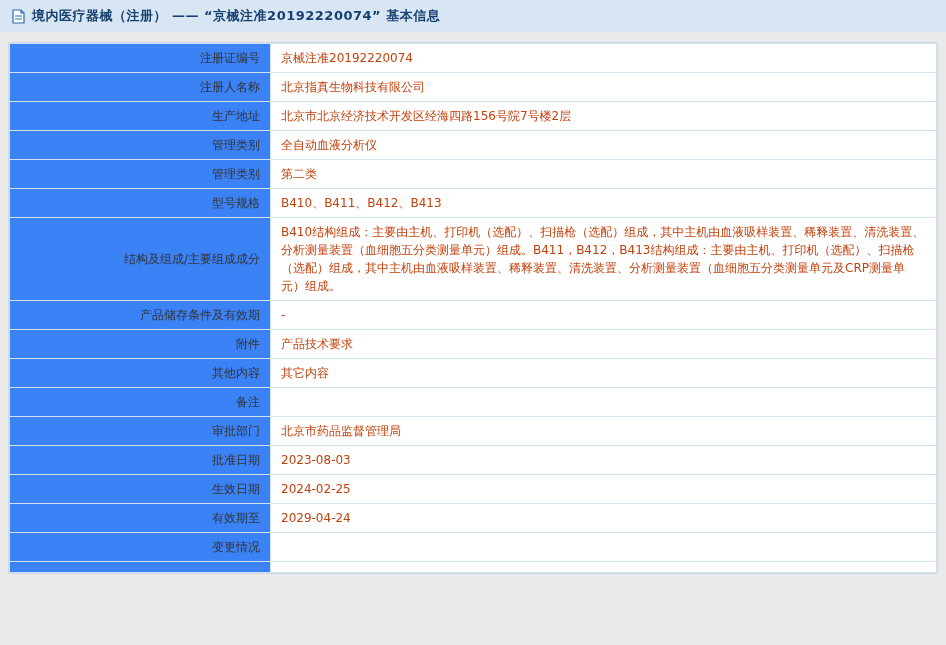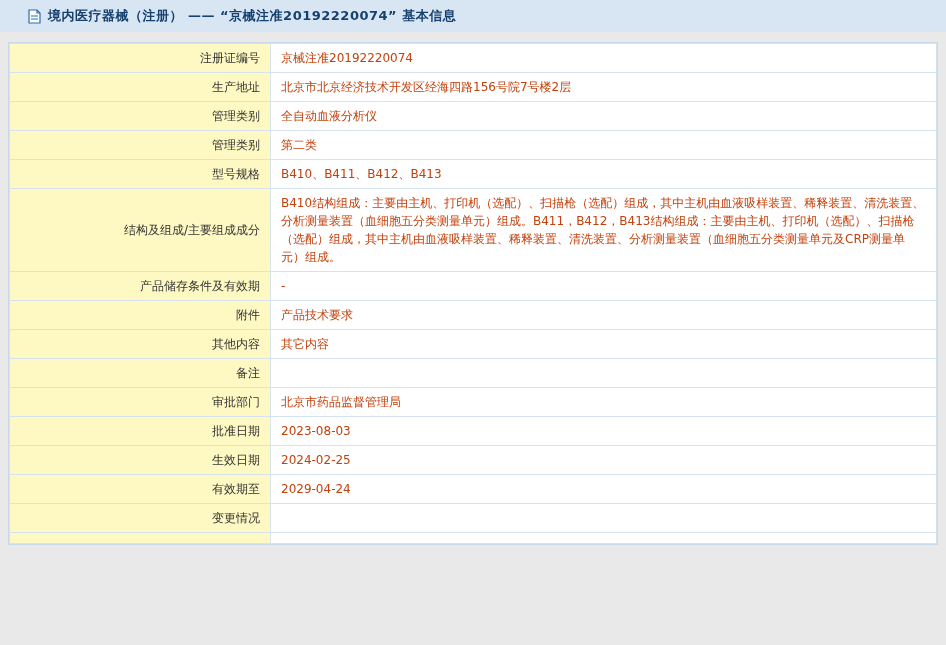--- a/index.html
+++ b/index.html
@@ -7,21 +7,21 @@
     width:946px;height:645px;
     background:#e9e9e9;
     font-family:"DejaVu Sans","Liberation Sans",sans-serif;
     font-size:12px;color:#333;
     overflow:hidden;
   }
   .page-header{
     background:#d8e6f4;
     height:32px;
     display:flex;align-items:center;
-    padding:0 28px;gap:7px;
+    padding:0 12px;gap:7px;
     box-sizing:border-box;
   }
   .doc-icon{display:inline-flex;flex:0 0 auto;}
   .page-title{
     color:#16406f;
     font-size:13px;
     font-weight:bold;
     letter-spacing:.5px;
     white-space:nowrap;
   }
@@ -40,21 +40,21 @@
     border:1px solid #d5e2f0;
     padding:5px 10px;
     line-height:18px;
     vertical-align:middle;
     word-break:break-all;
   }
   td.lbl{
     width:240px;
     text-align:right;
     color:#333;
-    background:#fef9c3;
+    background:#3b82f6;
     white-space:nowrap;
     overflow:hidden;
   }
   td.val{
     color:#c2410c;
     text-align:left;
   }
 </style>
 </head>
 <body>
@@ -70,20 +70,24 @@
   </span>
   <span class="page-title">境内医疗器械（注册） —— “京械注准20192220074” 基本信息</span>
 </div>
 
 <div class="table-wrap">
   <table class="info">
     <tbody>
       <tr>
         <td class="lbl">注册证编号</td>
         <td class="val">京械注准20192220074</td>
+      </tr>
+      <tr>
+        <td class="lbl">注册人名称</td>
+        <td class="val">北京指真生物科技有限公司</td>
       </tr>
       <tr>
         <td class="lbl">生产地址</td>
         <td class="val">北京市北京经济技术开发区经海四路156号院7号楼2层</td>
       </tr>
       <tr>
         <td class="lbl">管理类别</td>
         <td class="val">全自动血液分析仪</td>
       </tr>
       <tr>

